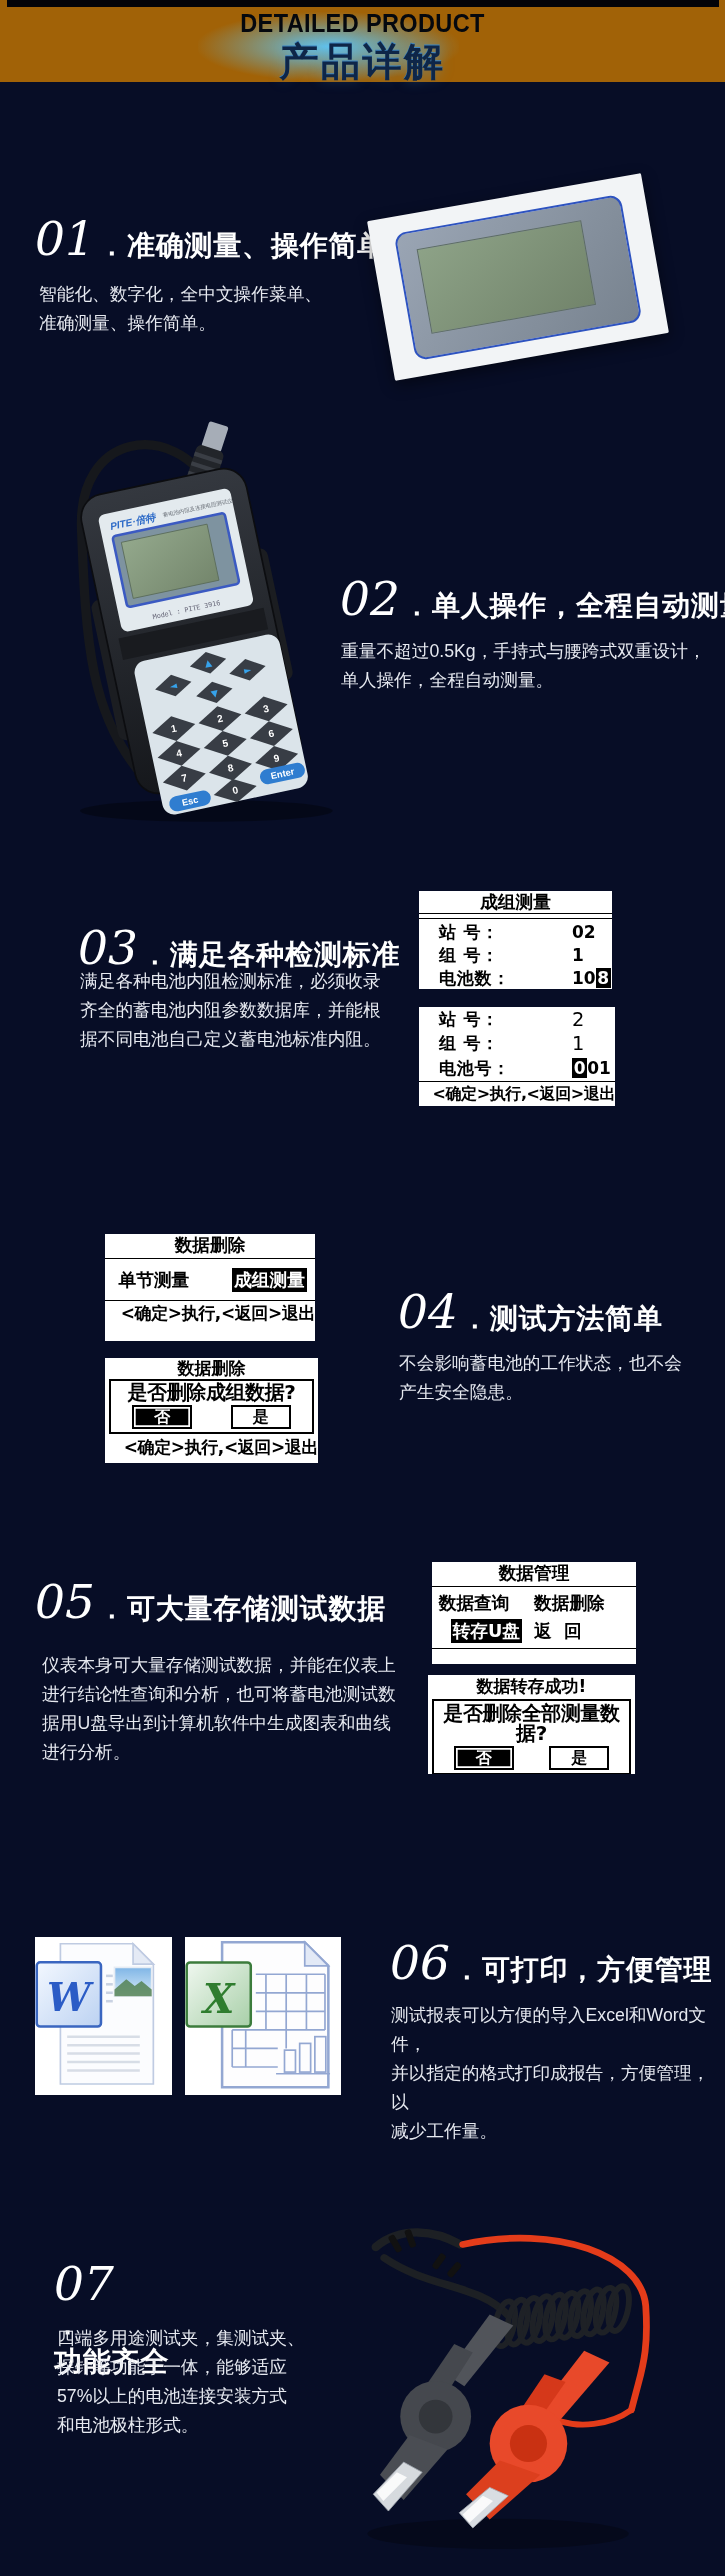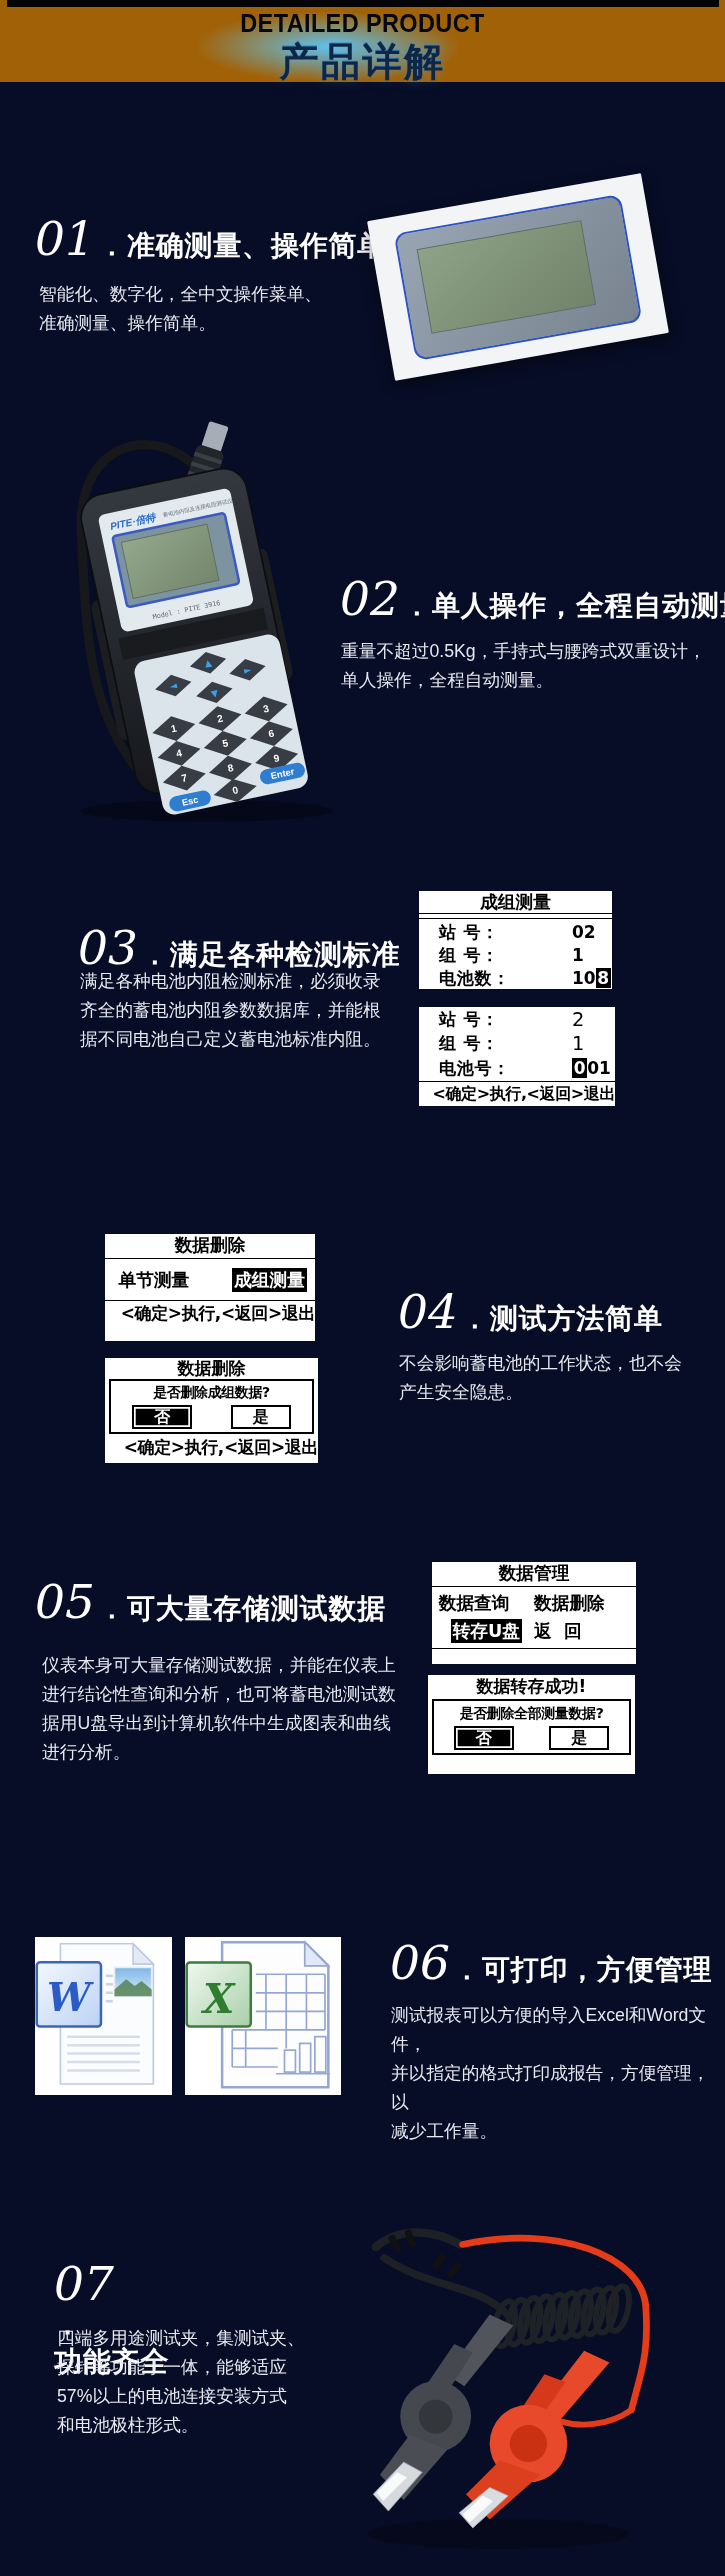--- a/index.html
+++ b/index.html
@@ -30,21 +30,21 @@
   .lcd-line{border-top:1.7px solid #000;margin:1.7px 0;}
   .lcd-row{display:flex;align-items:center;padding-left:20px;font-size:17px;height:23px;gap:32px;}
   .lcd-row .lbl{width:101px;letter-spacing:0.8px;}
   .lcd-row .thin{font-weight:400;font-size:19.4px;}
   .inv{background:#000;color:#fff;padding:0 1.7px;}
   .lcd-foot{border-top:1.7px solid #000;text-align:right;font-size:16px;letter-spacing:-0.4px;
             padding-top:2.5px;line-height:20px;}
   .lcd-opts{display:flex;justify-content:space-between;
             padding:7.6px 8.4px 7.6px 13.5px;font-size:17.7px;}
   .dlg{border:2.5px solid #000;margin:0.8px 4.2px 2.5px 4.2px;padding:1.7px 1.7px 3.4px 1.7px;text-align:center;}
-  .dlg-q{font-size:14px;line-height:20px;letter-spacing:-0.4px;}
+  .dlg-q{font-size:20px;line-height:20px;letter-spacing:-0.4px;}
   .btn-row{display:flex;justify-content:space-around;margin-top:2.5px;}
   .btn{border:2.5px solid #000;padding:0 20px;font-size:16px;line-height:20px;}
   .btn.sel{background:#000;color:#fff;box-shadow:inset 0 0 0 1.7px #fff;}
   .menu{display:grid;grid-template-columns:1fr 1fr;padding:2.5px 6.7px 0 6.7px;font-size:17.7px;row-gap:4.2px;}
   .menu div{}
   .menu .inv{justify-self:center;}
   
   .lcd-module{position:absolute;left:379px;top:196px;width:278px;height:162px;background:#f2f4f6;
               transform:rotate(-10deg);border-radius:1.7px;box-shadow:0 5px 15px rgba(0,0,0,.45);}
   .lcd-bezel{position:absolute;left:23.6px;top:17px;width:226px;height:125px;border-radius:11.8px;

